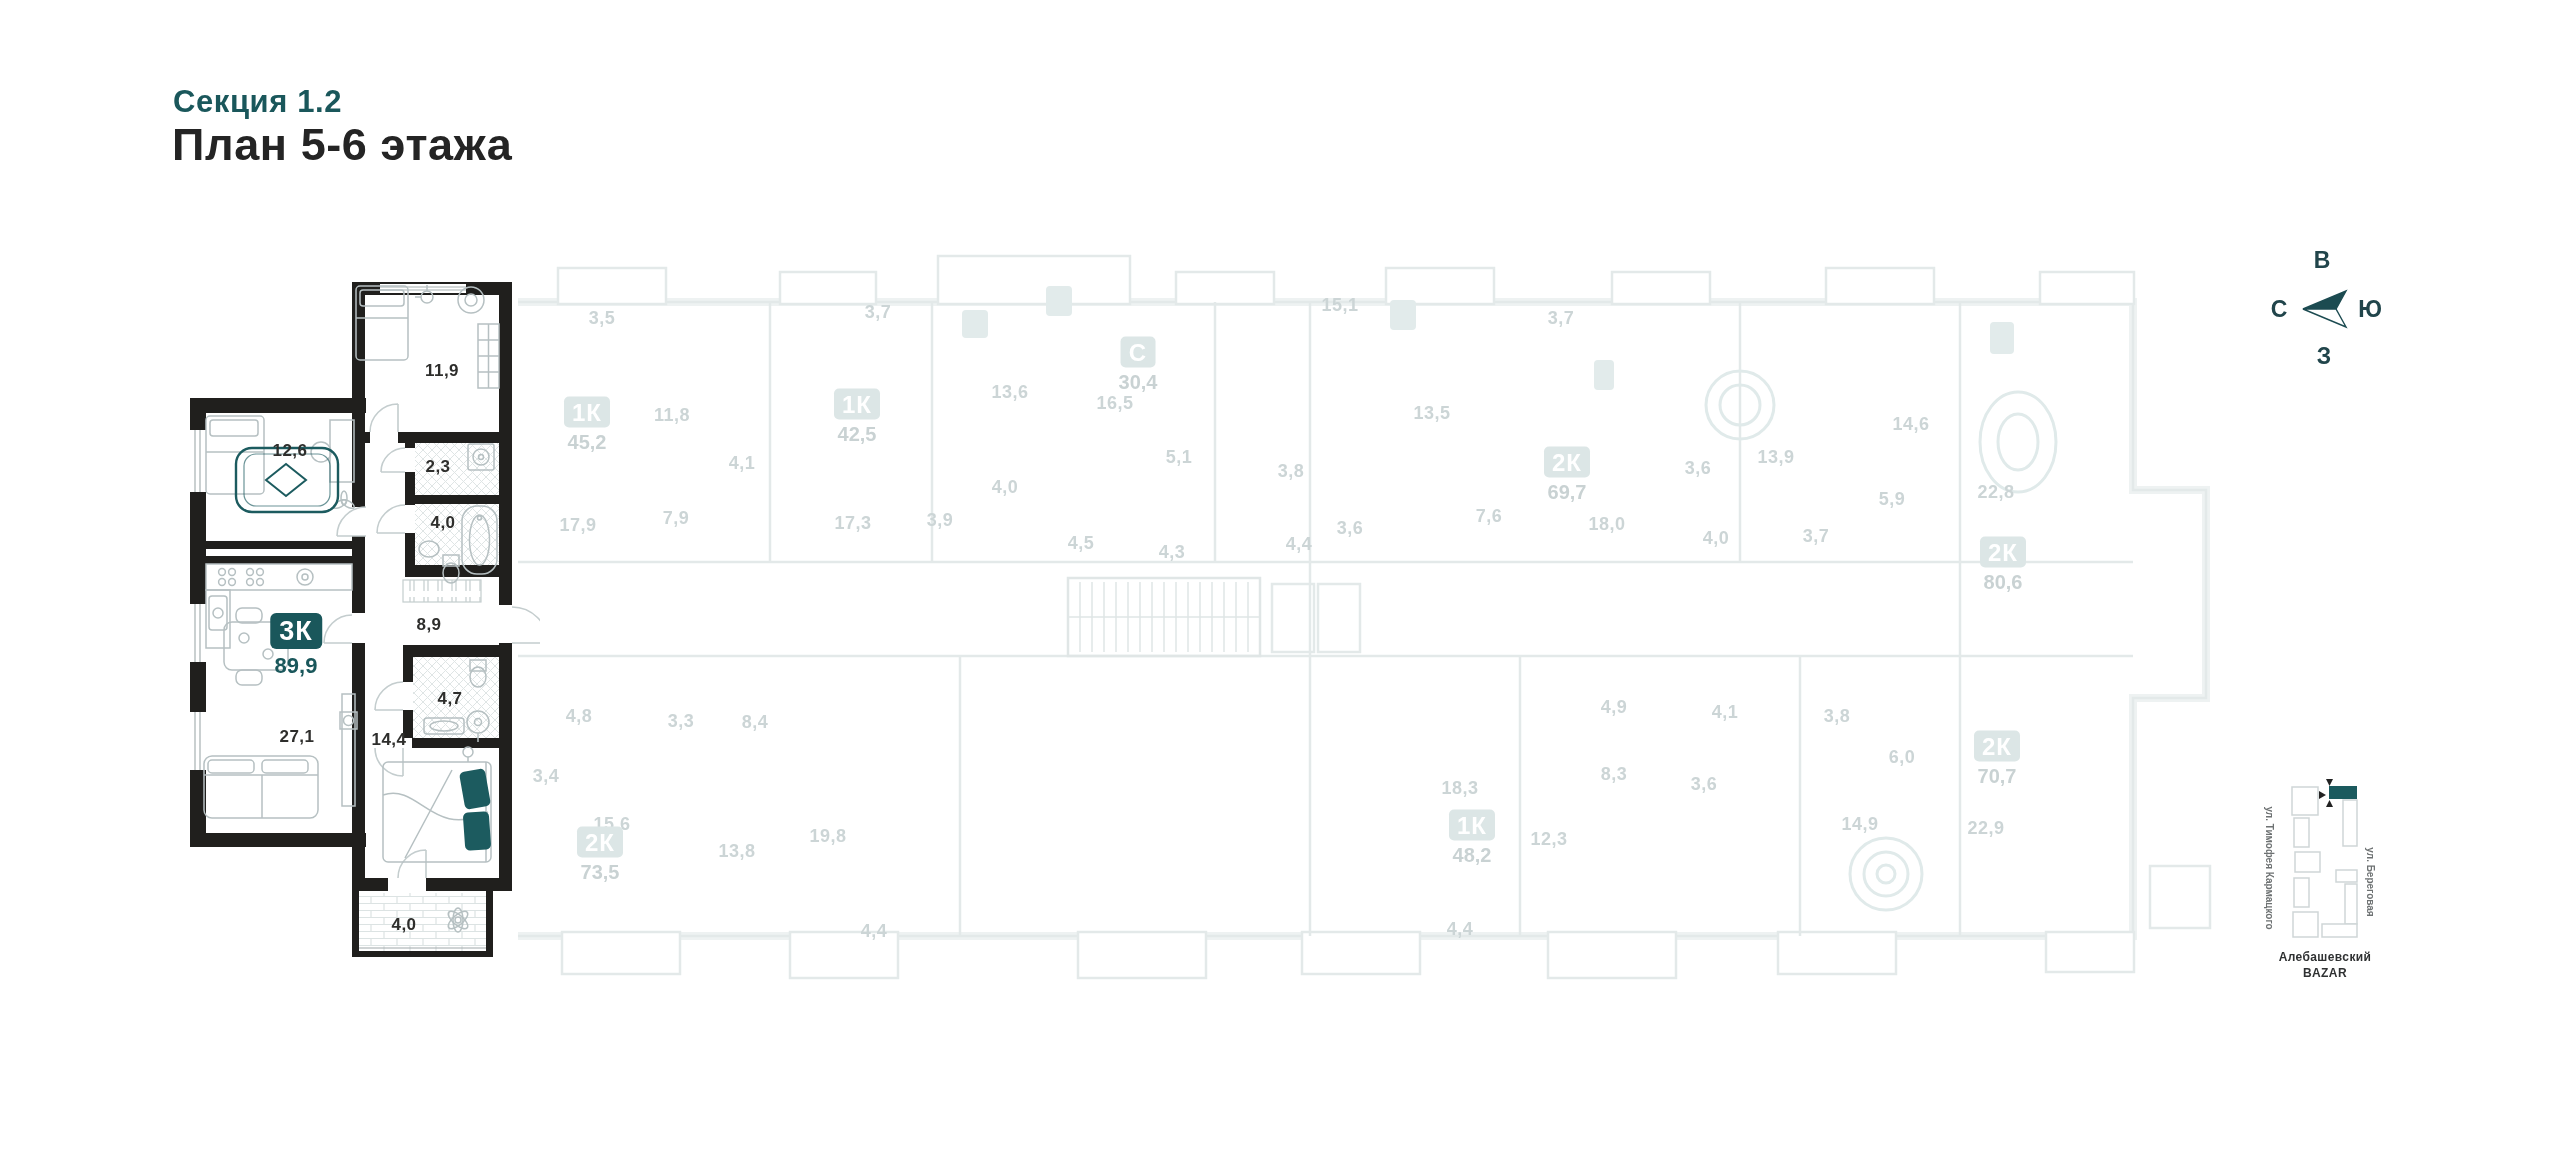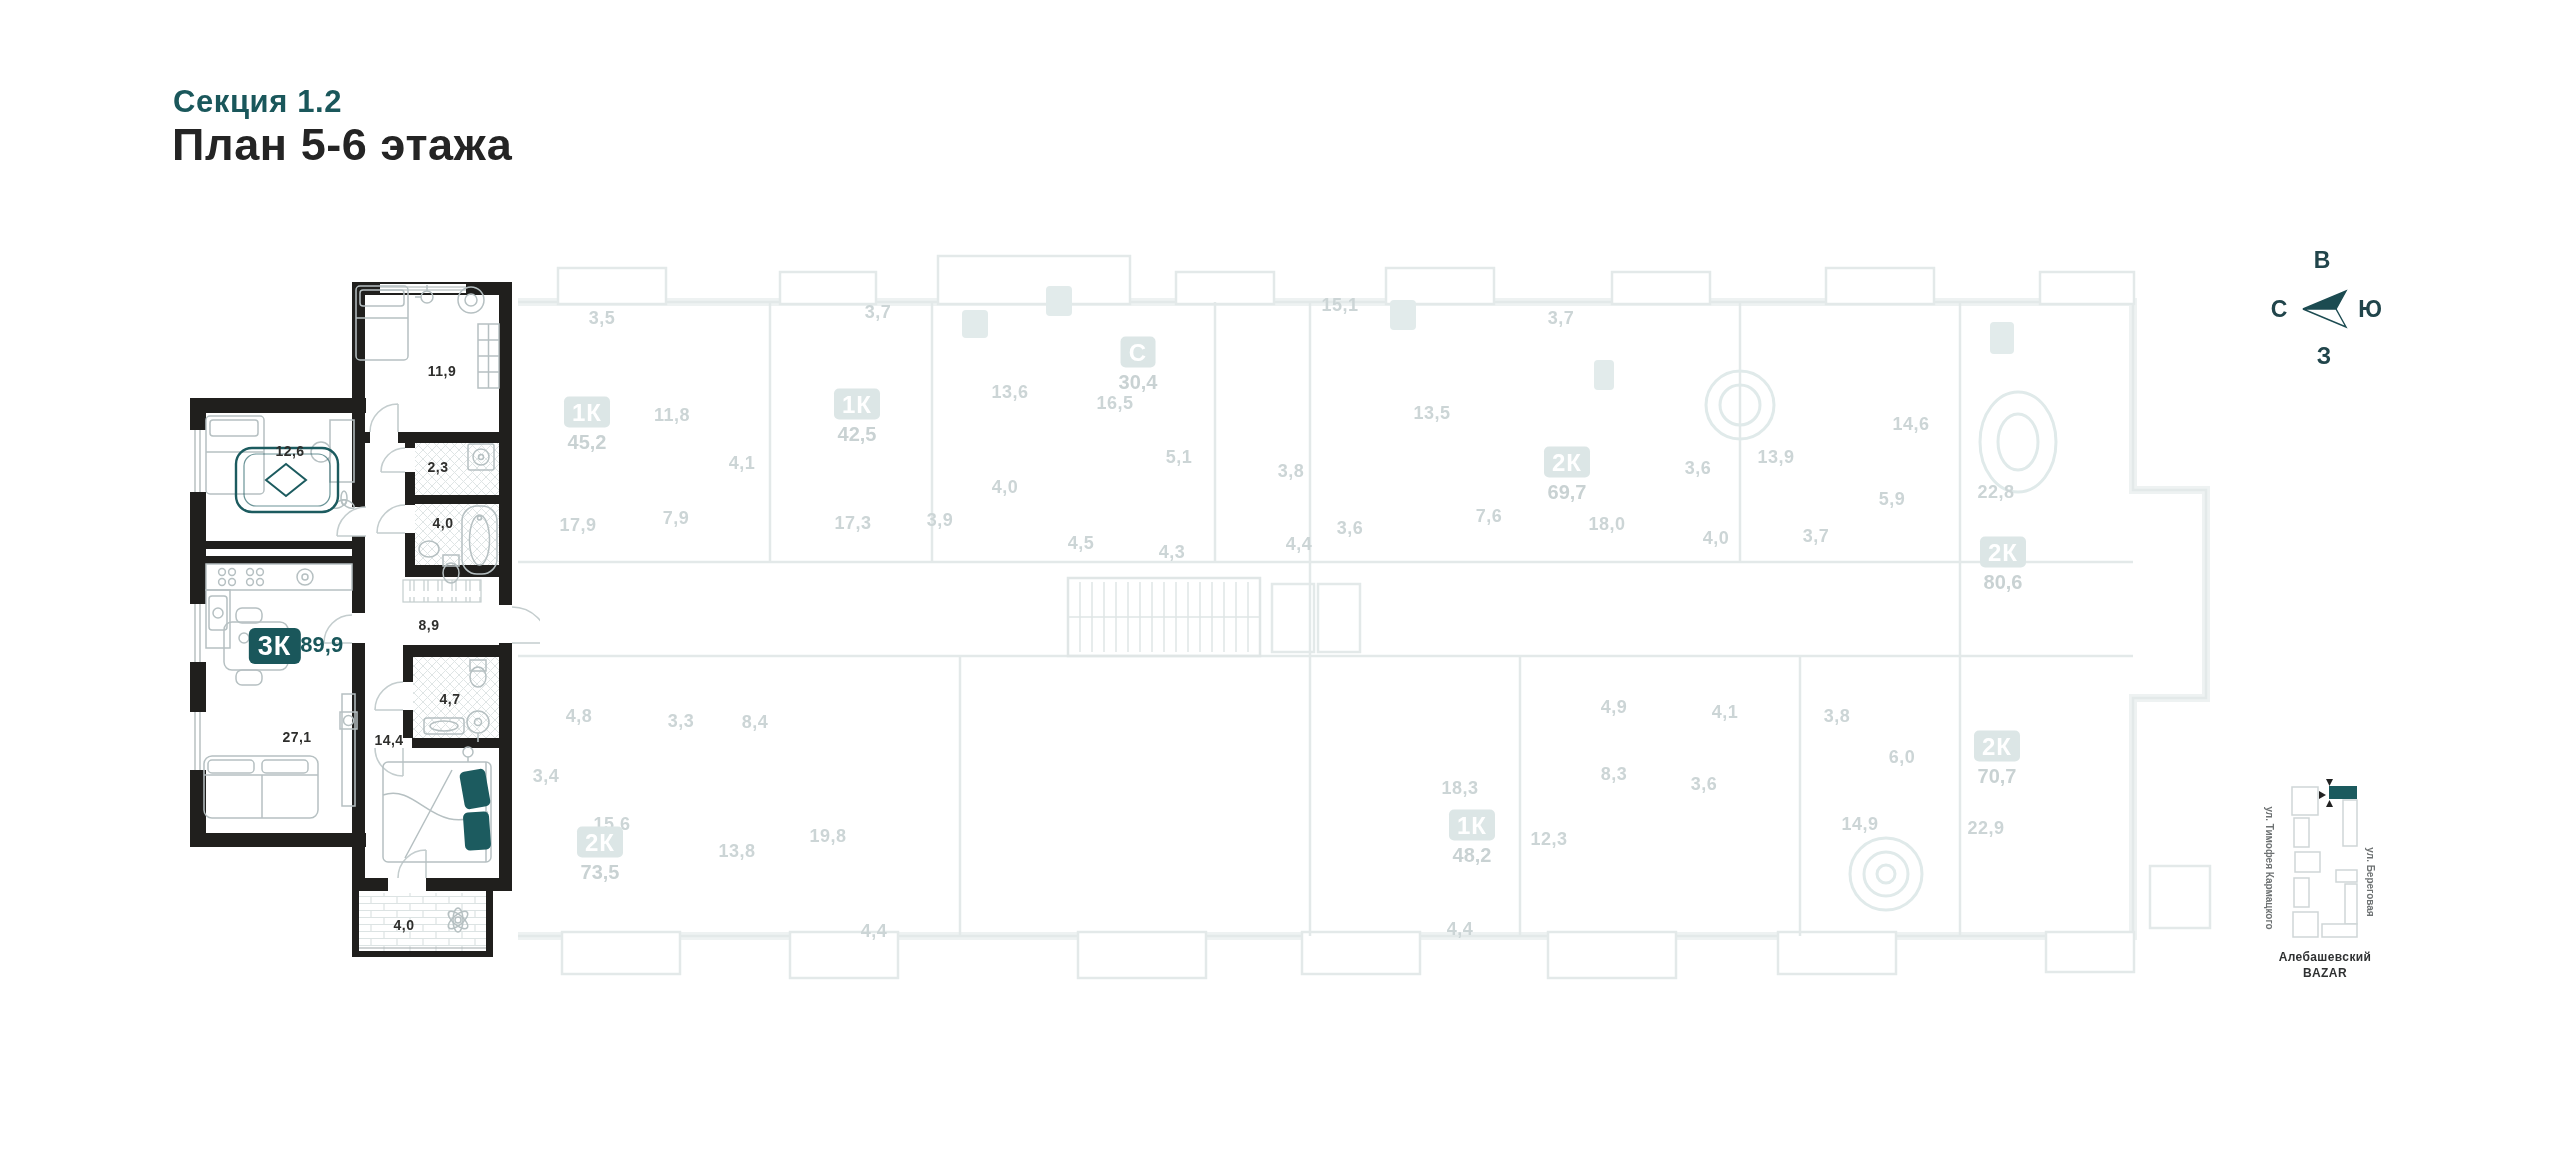--- a/index.html
+++ b/index.html
@@ -2,30 +2,30 @@
 <html><head>
 <meta charset="utf-8">
 <style>
   html,body{margin:0;padding:0;background:#fff;}
   #stage{position:relative;width:2560px;height:1156px;background:#fff;overflow:hidden;
          font-family:"Liberation Sans",sans-serif;}
   .abs{position:absolute;}
   .layer{position:absolute;left:0;top:0;width:2560px;height:1156px;pointer-events:none;}
   .title-sec{left:173px;top:84px;font-size:31px;font-weight:bold;color:#1a575b;letter-spacing:.6px;}
   .title-plan{left:172px;top:119px;font-size:45px;font-weight:bold;color:#242424;letter-spacing:.6px;}
-  .apt-label{position:absolute;transform:translate(-50%,-50%);font-size:14px;font-weight:bold;
+  .apt-label{position:absolute;transform:translate(-50%,-50%);font-size:17px;font-weight:bold;
              color:#2e2e2c;letter-spacing:.5px;white-space:nowrap;}
   .faded-label{position:absolute;transform:translate(-50%,-50%);font-size:18px;font-weight:bold;
              color:#ccd5d6;letter-spacing:.5px;white-space:nowrap;}
   .faded-badge{position:absolute;transform:translate(-50%,-50%);display:flex;flex-direction:column;
              align-items:center;}
   .faded-badge .pill{background:#dce6e6;color:#ffffff;font-weight:bold;font-size:24px;line-height:1;
              padding:4px 8px 3px;border-radius:5px;letter-spacing:1px;}
   .faded-badge .ar{color:#c9d2d3;font-size:20px;font-weight:bold;margin-top:3px;}
-  .main-badge{position:absolute;transform:translate(-50%,-50%);display:flex;flex-direction:row;align-items:flex-start;}
+  .main-badge{position:absolute;transform:translate(-50%,-50%);display:flex;flex-direction:column;align-items:center;}
   .main-badge .pill{background:#1a575b;color:#fff;font-weight:bold;font-size:27px;line-height:1;
              padding:5px 9px 4px;border-radius:6px;letter-spacing:1px;}
   .main-badge .ar{color:#1a575b;font-size:22px;font-weight:bold;margin-top:4px;}
   .compass-letter{position:absolute;transform:translate(-50%,-50%);font-size:23px;font-weight:bold;
              color:#21454b;}
   .street{position:absolute;font-size:10px;color:#6e7273;white-space:nowrap;font-weight:bold;}
   .street-left{left:2269px;top:868px;transform:translate(-50%,-50%) rotate(90deg);}
   .street-right{left:2370px;top:882px;transform:translate(-50%,-50%) rotate(90deg);}
   .landmark{position:absolute;left:2325px;top:966px;transform:translate(-50%,-50%);
              font-size:12px;font-weight:bold;color:#2f3132;text-align:center;letter-spacing:.4px;line-height:1.3;}

